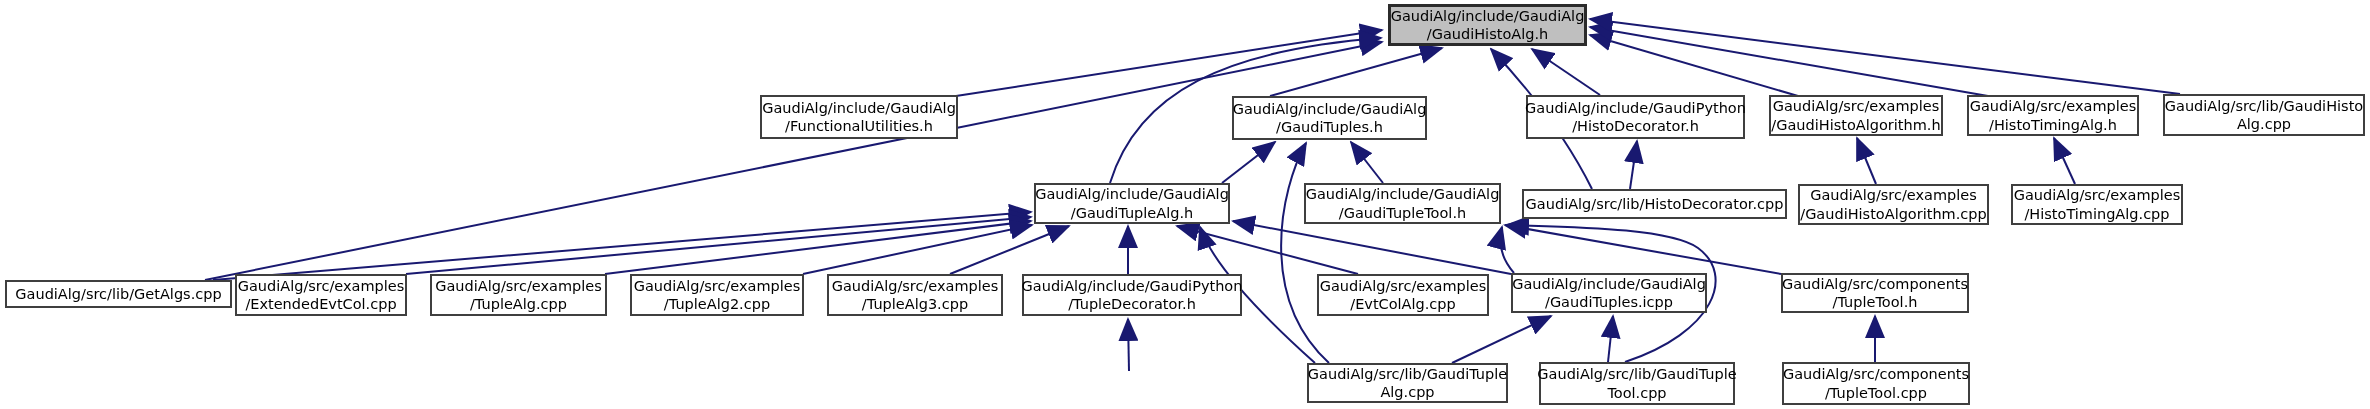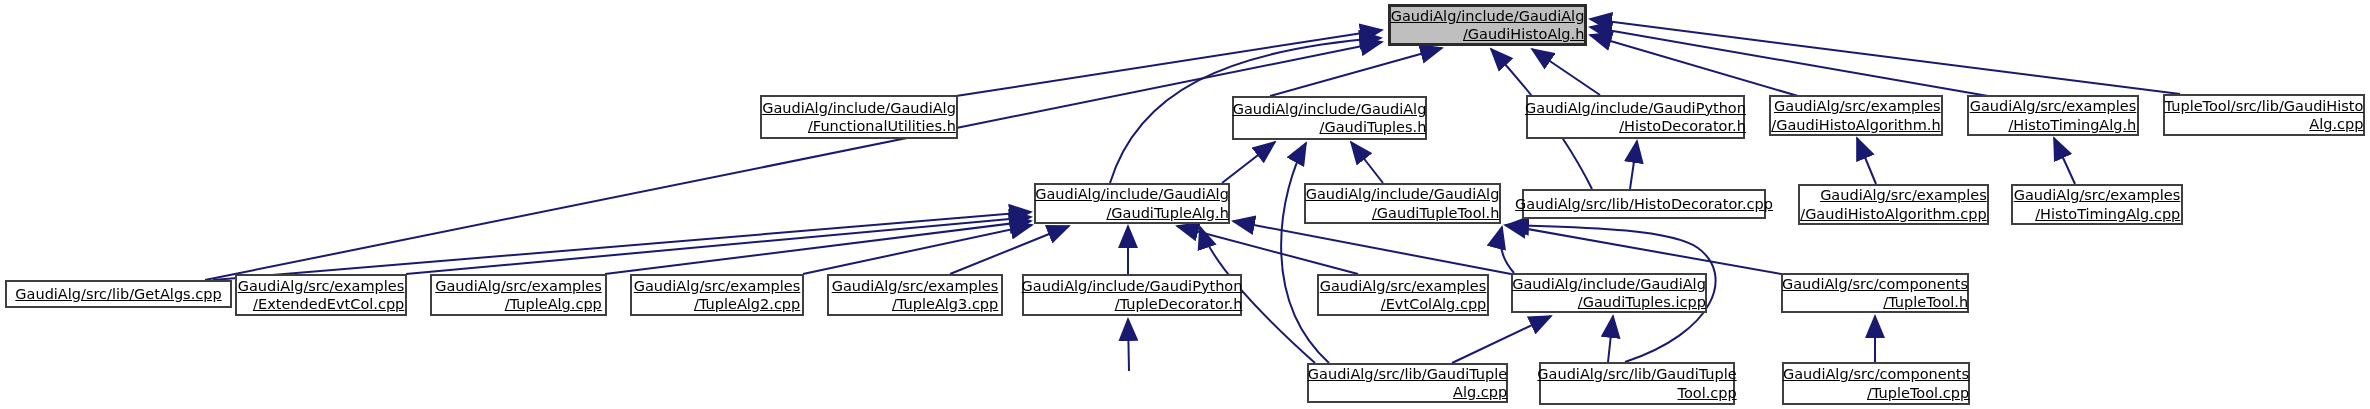--- a/index.html
+++ b/index.html
@@ -15,25 +15,24 @@
     position:absolute;
     box-sizing:border-box;
     background:#ffffff;
     border:2px solid #3f3f3f;
     color:#000000;
     font-size:14.5px;
     line-height:18.5px;
     display:flex;
     align-items:center;
     justify-content:center;
-    text-align:right;
+    text-align:center;
     white-space:pre-line;
     cursor:pointer;
     z-index:2;
-    text-decoration:underline;
   }
   .node.main{
     background:#bfbfbf;
     border:3px solid #2b2b2b;
   }
 </style>
 </head>
 <body>
 
 <div id="canvas">
@@ -83,28 +82,28 @@
   <div class="node" style="left:760px;top:95px;width:198px;height:44px">GaudiAlg/include/GaudiAlg
 /FunctionalUtilities.h</div>
   <div class="node" style="left:1232px;top:96px;width:195px;height:44px">GaudiAlg/include/GaudiAlg
 /GaudiTuples.h</div>
   <div class="node" style="left:1526px;top:95px;width:219px;height:44px">GaudiAlg/include/GaudiPython
 /HistoDecorator.h</div>
   <div class="node" style="left:1769px;top:95px;width:174px;height:41px">GaudiAlg/src/examples
 /GaudiHistoAlgorithm.h</div>
   <div class="node" style="left:1967px;top:95px;width:172px;height:41px">GaudiAlg/src/examples
 /HistoTimingAlg.h</div>
-  <div class="node" style="left:2163px;top:94px;width:202px;height:42px">TupleTool/src/lib/GaudiHisto
+  <div class="node" style="left:2163px;top:94px;width:202px;height:42px">GaudiAlg/src/lib/GaudiHisto
 Alg.cpp</div>
 
   <div class="node" style="left:1034px;top:183px;width:196px;height:41px">GaudiAlg/include/GaudiAlg
 /GaudiTupleAlg.h</div>
   <div class="node" style="left:1304px;top:183px;width:197px;height:41px">GaudiAlg/include/GaudiAlg
 /GaudiTupleTool.h</div>
-  <div class="node" style="left:1522px;top:189px;width:244px;height:30px">GaudiAlg/src/lib/HistoDecorator.cpp</div>
+  <div class="node" style="left:1522px;top:189px;width:265px;height:30px">GaudiAlg/src/lib/HistoDecorator.cpp</div>
   <div class="node" style="left:1798px;top:184px;width:191px;height:41px">GaudiAlg/src/examples
 /GaudiHistoAlgorithm.cpp</div>
   <div class="node" style="left:2011px;top:184px;width:172px;height:41px">GaudiAlg/src/examples
 /HistoTimingAlg.cpp</div>
 
   <div class="node" style="left:5px;top:280px;width:227px;height:28px">GaudiAlg/src/lib/GetAlgs.cpp</div>
   <div class="node" style="left:235px;top:274px;width:172px;height:42px">GaudiAlg/src/examples
 /ExtendedEvtCol.cpp</div>
   <div class="node" style="left:430px;top:274px;width:177px;height:42px">GaudiAlg/src/examples
 /TupleAlg.cpp</div>

